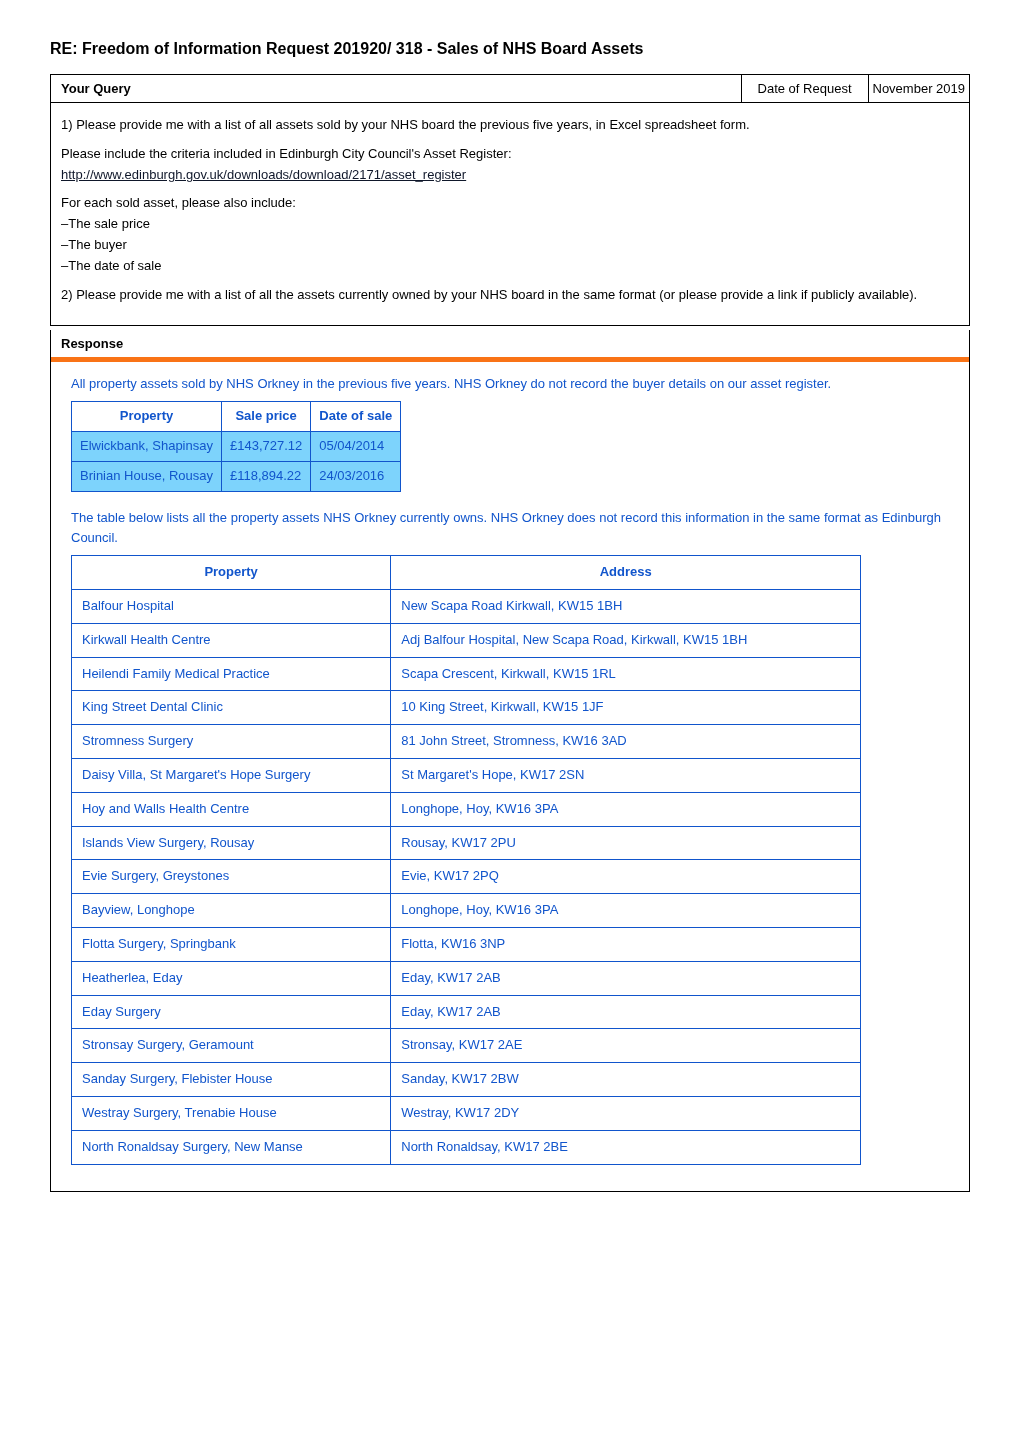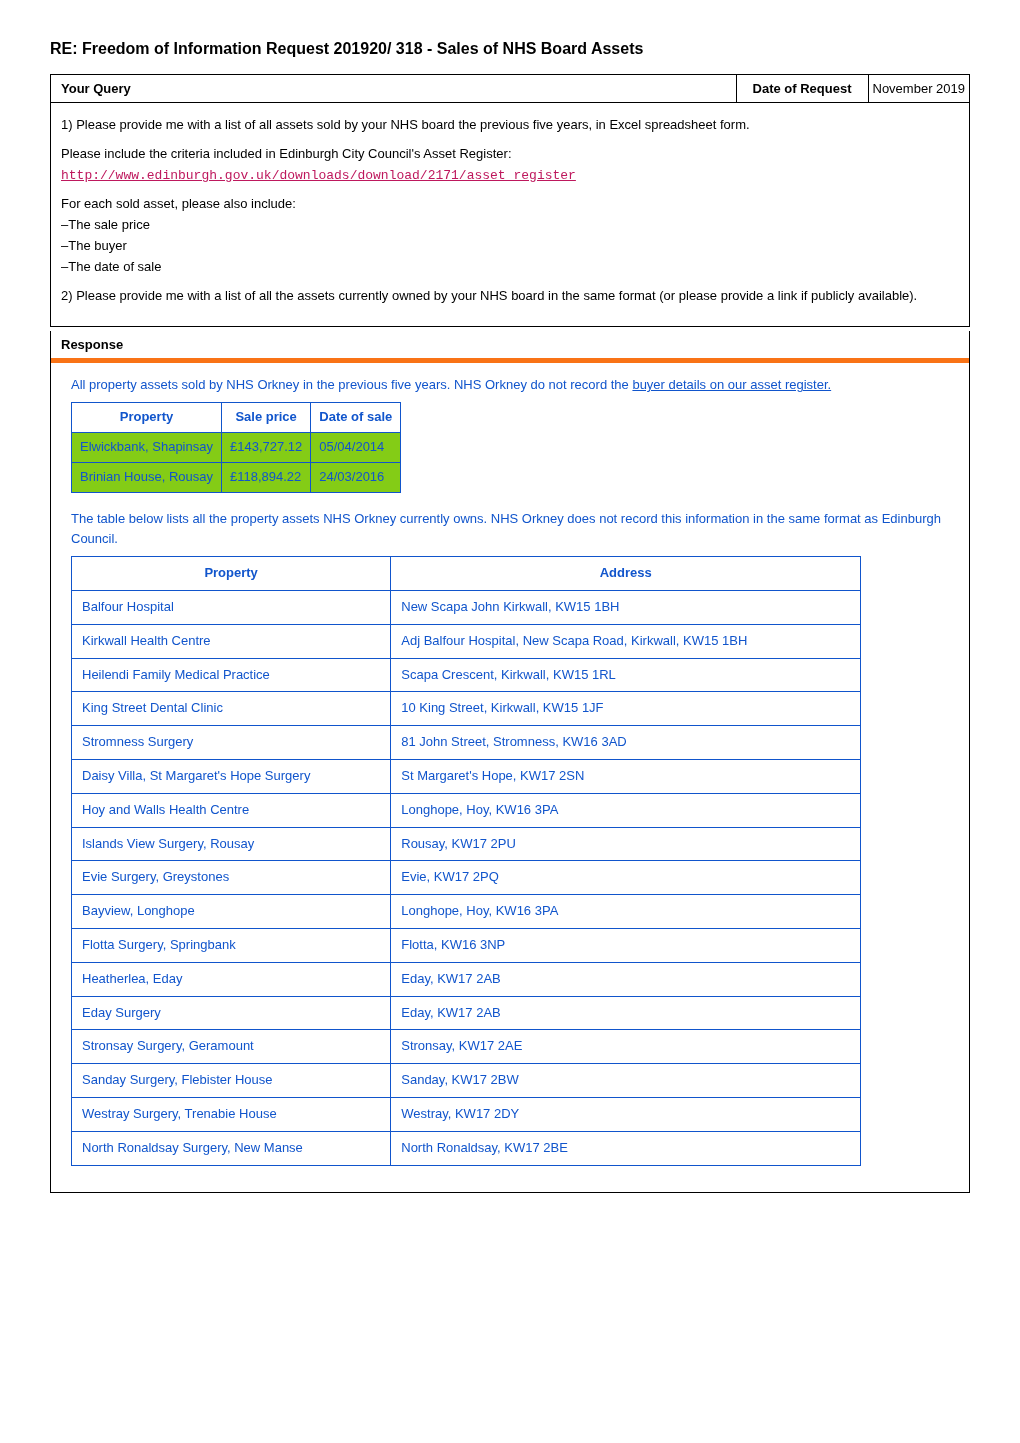--- a/index.html
+++ b/index.html
@@ -30,43 +30,42 @@
     }
 
     .query-header-label {
       font-weight: bold;
       padding: 6px 10px;
       flex: 1;
       border-right: 1px solid #000;
     }
 
     .query-header-date-label {
-      font-weight: bold;
+      font-weight: normal;
       padding: 6px 16px;
       border-right: 1px solid #000;
       white-space: nowrap;
     }
 
     .query-header-date-value {
       padding: 6px 4px;
       white-space: nowrap;
     }
 
     .query-body {
       padding: 12px 10px;
       line-height: 1.6;
     }
 
     .query-body p {
       margin-bottom: 8px;
     }
 
     .query-body a {
-      color: #be185d;
-      font-family: Liberation Mono, monospace;
+      color: #0f172a;
     }
 
     .response-box {
       border: 1px solid #000;
       border-top: none;
     }
 
     .response-header {
       padding: 6px 10px;
       font-weight: bold;
@@ -90,21 +89,21 @@
       color: #1155cc;
       font-size: 13px;
     }
 
     table.assets-table th {
       font-weight: bold;
       background: #fff;
     }
 
     table.assets-table td {
-      background: #84cc16;
+      background: #7dd3fc;
     }
 
     table.property-table {
       border-collapse: collapse;
       width: 90%;
     }
 
     table.property-table th,
     table.property-table td {
       border: 1px solid #1155cc;
@@ -126,21 +125,20 @@
     ol.response-list li {
       margin-bottom: 14px;
     }
 
     .response-item-intro {
       color: #1155cc;
       margin-bottom: 6px;
     }
 
     .response-item-intro span.underline {
-      text-decoration: underline;
       text-align: right;
     }
   </style>
 </head>
 <body>
 
 <h1 class="main-title">RE: Freedom of Information Request 201920/ 318 - Sales of NHS Board Assets</h1>
 
 <div class="query-box">
   <div class="query-header">
@@ -199,21 +197,21 @@
         <table class="property-table">
           <thead>
             <tr>
               <th>Property</th>
               <th>Address</th>
             </tr>
           </thead>
           <tbody id="current-assets-tbody">
           <tr>
                 <td>Balfour Hospital</td>
-                <td>New Scapa John Kirkwall, KW15 1BH</td>
+                <td>New Scapa Road Kirkwall, KW15 1BH</td>
               </tr>
               <tr>
                 <td>Kirkwall Health Centre</td>
                 <td>Adj Balfour Hospital, New Scapa Road, Kirkwall, KW15 1BH</td>
               </tr>
               <tr>
                 <td>Heilendi Family Medical Practice</td>
                 <td>Scapa Crescent, Kirkwall, KW15 1RL</td>
               </tr>
               <tr>

